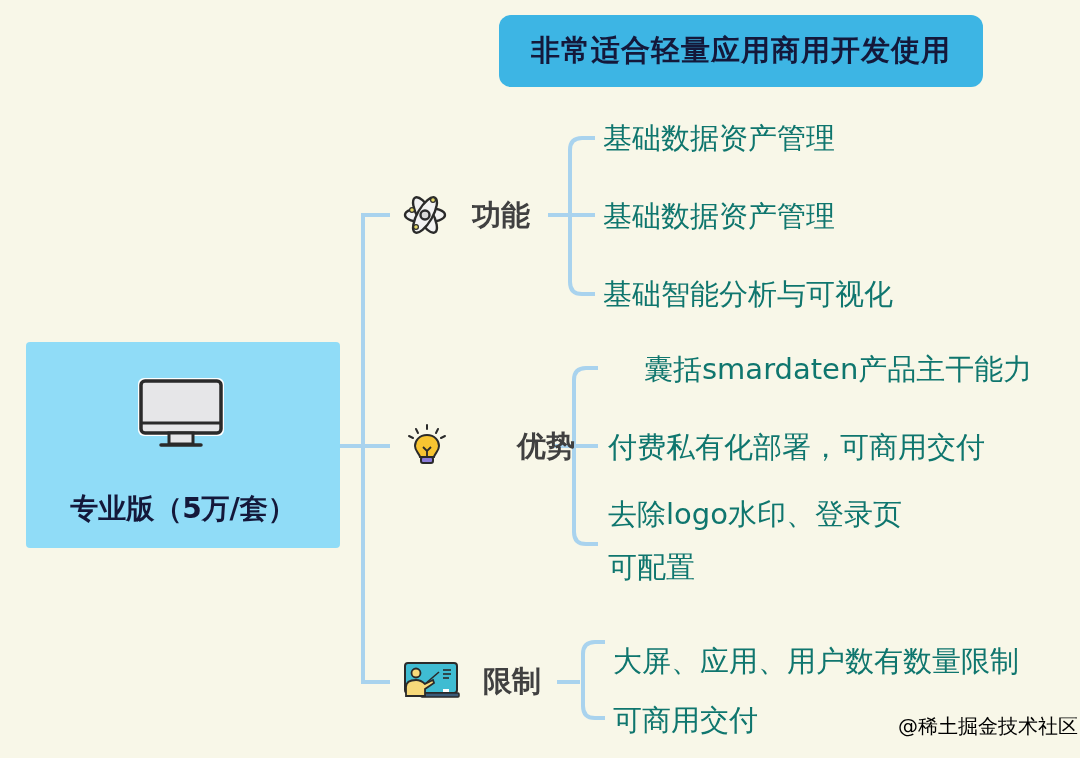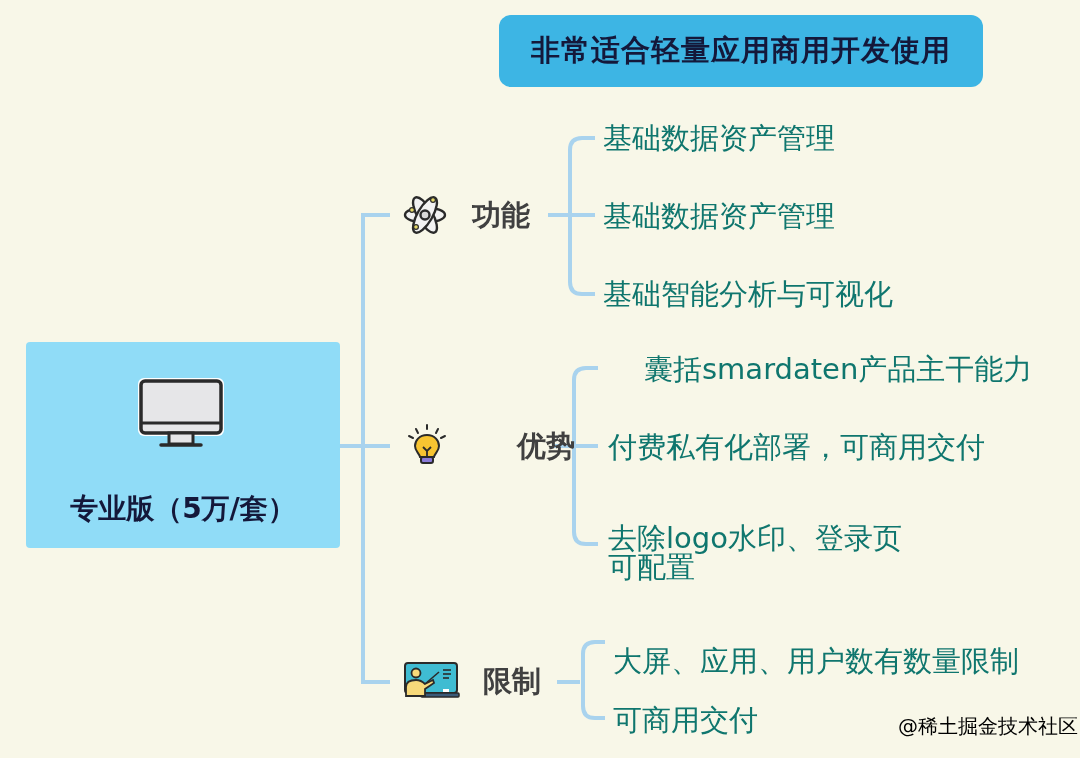--- a/index.html
+++ b/index.html
@@ -108,21 +108,21 @@
       <path d="M23 12 C15 12 11 18 11 23 C11 28 15 30 16 34 L30 34 C31 30 35 28 35 23 C35 18 31 12 23 12 Z" fill="#f7c431" stroke="#2a2a2a" stroke-width="2"></path>
       <path d="M19 24 L23 28 L27 24 M23 28 L23 33" fill="none" stroke="#2a2a2a" stroke-width="1.8"></path>
       <rect x="17" y="34" width="12" height="6" rx="2" fill="#8a7bd8" stroke="#2a2a2a" stroke-width="2"></rect>
     </svg>
   </div>
   <div class="abs branch-label" style="left:74px;top:4px;white-space:nowrap;margin-left:39px;">优势</div>
 </div>
 
 <div class="abs leaf" style="left:644px;top:349px;">囊括smardaten产品主干能力</div>
 <div class="abs leaf" style="left:608px;top:427px;">付费私有化部署，可商用交付</div>
-<div class="abs leaf" style="left:608px;top:518px;">去除logo水印、登录页</div>
+<div class="abs leaf" style="left:608px;top:494px;">去除logo水印、登录页</div>
 <div class="abs leaf" style="left:608px;top:547px;text-align:center;">可配置</div>
 
 <div class="abs" style="left:403px;top:660px;">
   <div class="abs" style="left:0;top:0;width:58px;height:40px;">
     <svg width="58" height="40" viewBox="0 0 58 40">
       <rect x="2" y="3" width="52" height="30" rx="3" fill="#3fbcd2" stroke="#2a2a2a" stroke-width="2"></rect>
       <rect x="18" y="33" width="38" height="4" rx="1" fill="#3a5a78" stroke="#2a2a2a" stroke-width="1.5"></rect>
       <rect x="40" y="29" width="6" height="3" fill="#ffffff"></rect>
       <g stroke="#2a2a2a" stroke-width="1.6">
         <line x1="40" y1="10" x2="48" y2="10"></line>

